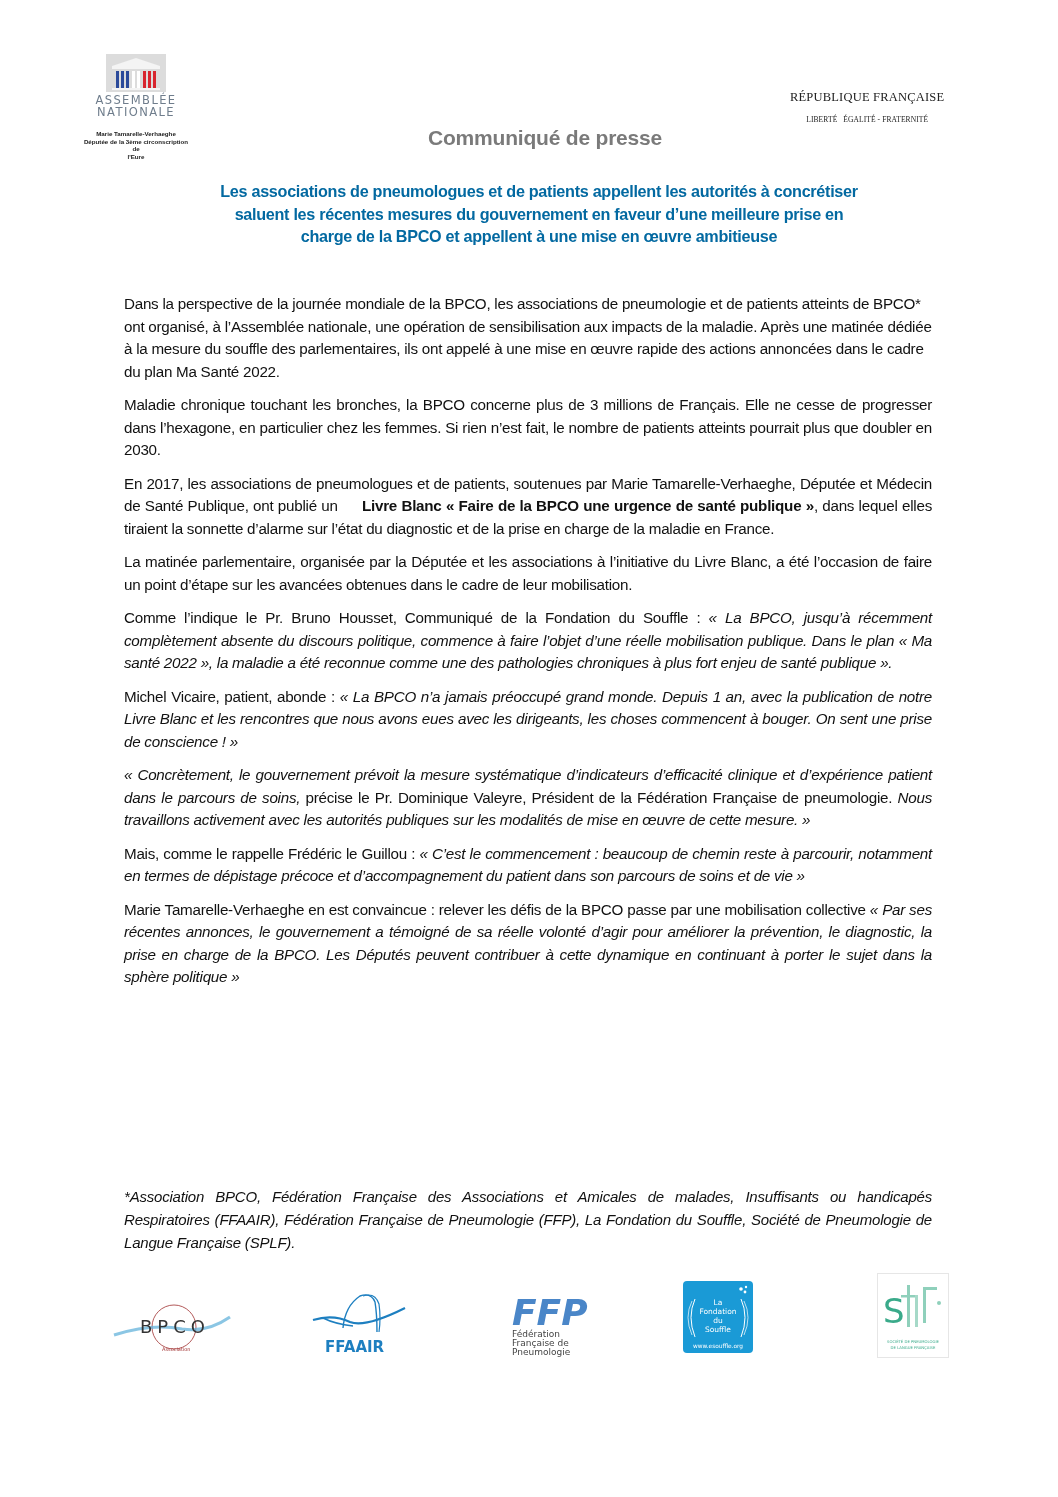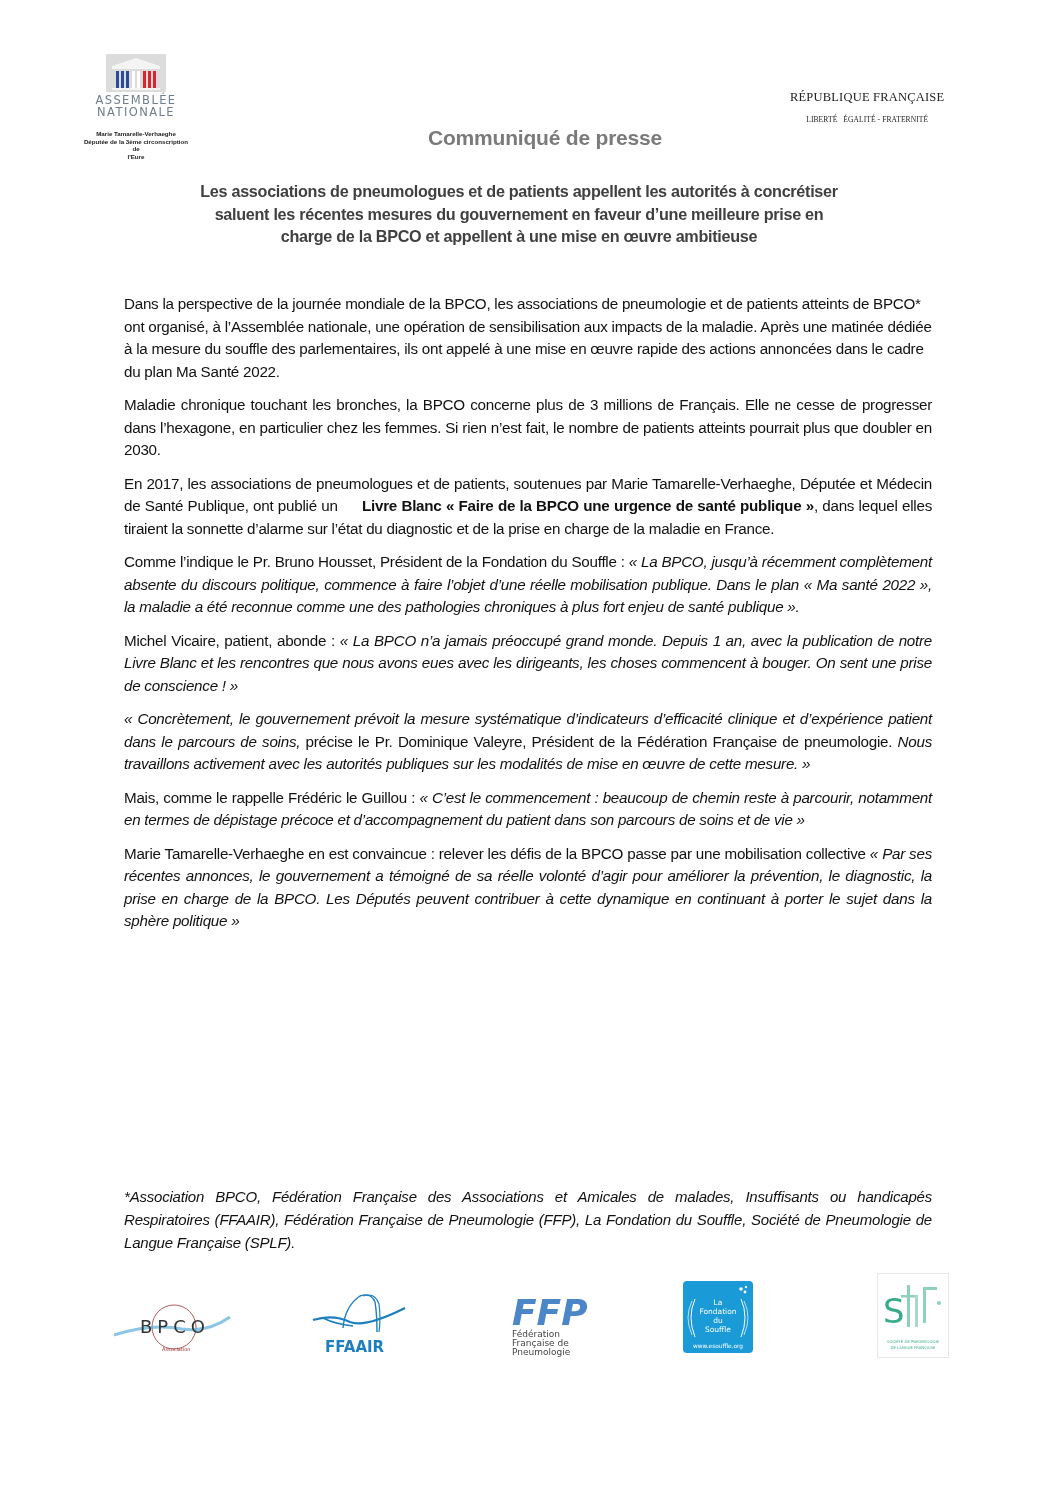--- a/index.html
+++ b/index.html
@@ -19,22 +19,22 @@
 
   
   .rf { position: absolute; left: 790px; top: 90px; text-align: center; font-family: Liberation Serif, serif; color: #222; }
   .rf-title { font-size: 12.5px; letter-spacing: 0.2px; }
   .rf-motto { font-size: 7.5px; margin-top: 10px; letter-spacing: 0.1px; }
 
   
   .press-title { position: absolute; left: 16px; width: 1058px; top: 126px; text-align: center;
     font-size: 21px; font-weight: bold; color: #7a7a7a; letter-spacing: -0.2px; }
 
-  .headline { position: absolute; left: 140px; width: 758px; top: 180px; text-align: center;
-    font-size: 16.2px; font-weight: bold; line-height: 22.5px; color: #404040; letter-spacing: -0.3px; }
+  .headline { position: absolute; left: 160px; width: 758px; top: 180px; text-align: center;
+    font-size: 16.2px; font-weight: bold; line-height: 22.5px; color: #0369a1; letter-spacing: -0.3px; }
 
   
   .body { position: absolute; left: 124px; width: 808px; top: 293px; font-size: 15.2px; line-height: 22.5px; color: #111; letter-spacing: -0.25px; }
   .body p { text-align: justify; margin-bottom: 11px; }
   .body p.first { text-align: left; }
   .body .it { font-style: italic; }
   .body .b { font-weight: bold; margin-left: 20px; }
 
   .footnote { position: absolute; left: 124px; width: 808px; top: 1185px; font-size: 15px; line-height: 23px; font-style: italic; text-align: justify; color: #111; letter-spacing: -0.2px; }
 
@@ -89,21 +89,22 @@
   <div class="headline">
     <div>Les associations de pneumologues et de patients appellent les autorités à concrétiser</div>
     <div>saluent les récentes mesures du gouvernement en faveur d’une meilleure prise en</div>
     <div>charge de la BPCO et appellent à une mise en œuvre ambitieuse</div>
   </div>
 
   <div class="body">
     <p class="first">Dans la perspective de la journée mondiale de la BPCO, les associations de pneumologie et de patients atteints de BPCO* ont organisé, à l’Assemblée nationale, une opération de sensibilisation aux impacts de la maladie. Après une matinée dédiée à la mesure du souffle des parlementaires, ils ont appelé à une mise en œuvre rapide des actions annoncées dans le cadre du plan Ma Santé 2022.</p>
     <p>Maladie chronique touchant les bronches, la BPCO concerne plus de 3 millions de Français. Elle ne cesse de progresser dans l’hexagone, en particulier chez les femmes. Si rien n’est fait, le nombre de patients atteints pourrait plus que doubler en 2030.</p>
     <p><span>En 2017, les associations de pneumologues et de patients, soutenues par Marie Tamarelle-Verhaeghe, Députée et Médecin de Santé Publique, ont publié un </span><span class="b">Livre Blanc « Faire de la BPCO une urgence de santé publique »</span><span>, dans lequel elles tiraient la sonnette d’alarme sur l’état du diagnostic et de la prise en charge de la maladie en France.</span></p>
-    <p><span>Comme l’indique le Pr. Bruno Housset, Président de la Fondation du Souffle : </span><span class="it">« La BPCO, jusqu’à récemment complètement absente du discours politique, commence à faire l’objet d’une réelle mobilisation publique. Dans le plan « Ma santé 2022 », la maladie a été reconnue comme une des pathologies chroniques à plus fort enjeu de santé publique ».</span></p>
+    <p>La matinée parlementaire, organisée par la Députée et les associations à l’initiative du Livre Blanc, a été l’occasion de faire un point d’étape sur les avancées obtenues dans le cadre de leur mobilisation.</p>
+    <p><span>Comme l’indique le Pr. Bruno Housset, Communiqué de la Fondation du Souffle : </span><span class="it">« La BPCO, jusqu’à récemment complètement absente du discours politique, commence à faire l’objet d’une réelle mobilisation publique. Dans le plan « Ma santé 2022 », la maladie a été reconnue comme une des pathologies chroniques à plus fort enjeu de santé publique ».</span></p>
     <p><span>Michel Vicaire, patient, abonde : </span><span class="it">« La BPCO n’a jamais préoccupé grand monde. Depuis 1 an, avec la publication de notre Livre Blanc et les rencontres que nous avons eues avec les dirigeants, les choses commencent à bouger. On sent une prise de conscience ! »</span></p>
     <p><span class="it"> « Concrètement, le gouvernement prévoit la mesure systématique d’indicateurs d’efficacité clinique et d’expérience patient dans le parcours de soins,</span><span> précise le Pr. Dominique Valeyre, Président de la Fédération Française de pneumologie. </span><span class="it">Nous travaillons activement avec les autorités publiques sur les modalités de mise en œuvre de cette mesure. »</span></p>
     <p><span>Mais, comme le rappelle Frédéric le Guillou : </span><span class="it">« C’est le commencement : beaucoup de chemin reste à parcourir, notamment en termes de dépistage précoce et d’accompagnement du patient dans son parcours de soins et de vie »</span></p>
     <p><span>Marie Tamarelle-Verhaeghe en est convaincue : relever les défis de la BPCO passe par une mobilisation collective </span><span class="it">« Par ses récentes annonces, le gouvernement a témoigné de sa réelle volonté d’agir pour améliorer la prévention, le diagnostic, la prise en charge de la BPCO. Les Députés peuvent contribuer à cette dynamique en continuant à porter le sujet dans la sphère politique »</span></p>
   </div>
 
   <div class="footnote">*Association BPCO, Fédération Française des Associations et Amicales de malades, Insuffisants ou handicapés Respiratoires (FFAAIR), Fédération Française de Pneumologie (FFP), La Fondation du Souffle, Société de Pneumologie de Langue Française (SPLF).</div>
 
   <div class="logo logo-bpco">
     <svg viewBox="0 0 120 70" width="120" height="70">

